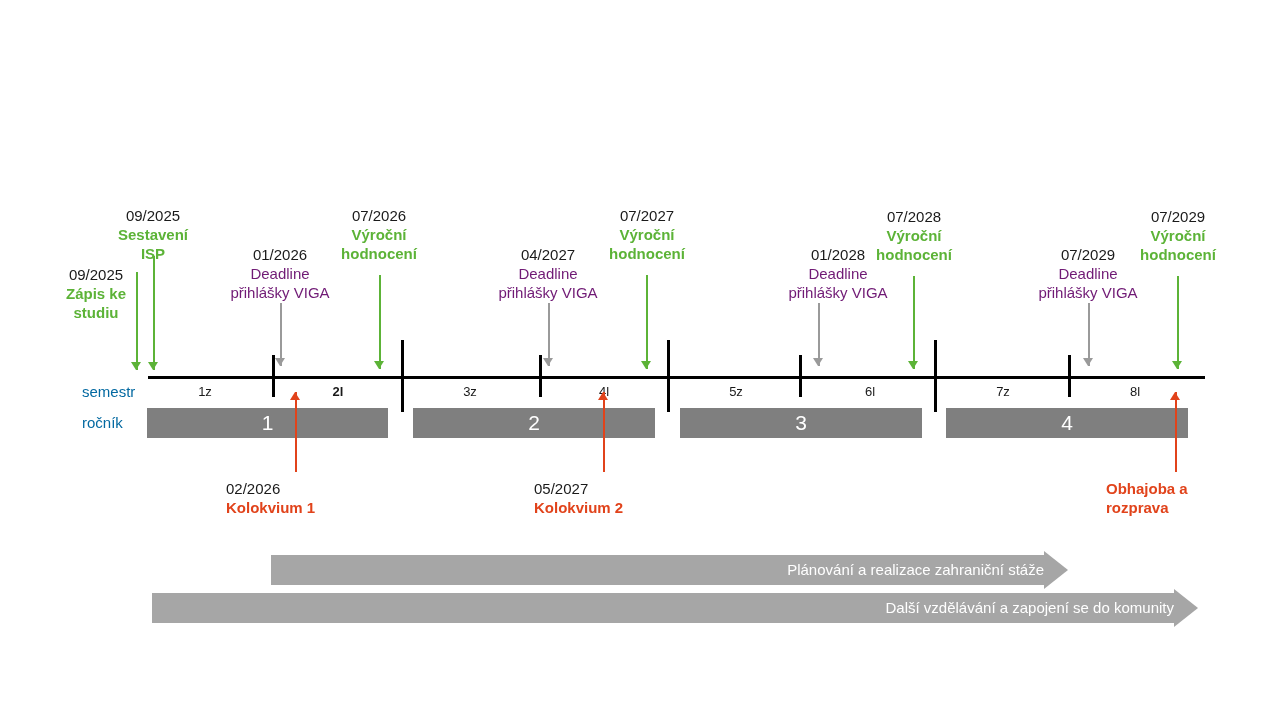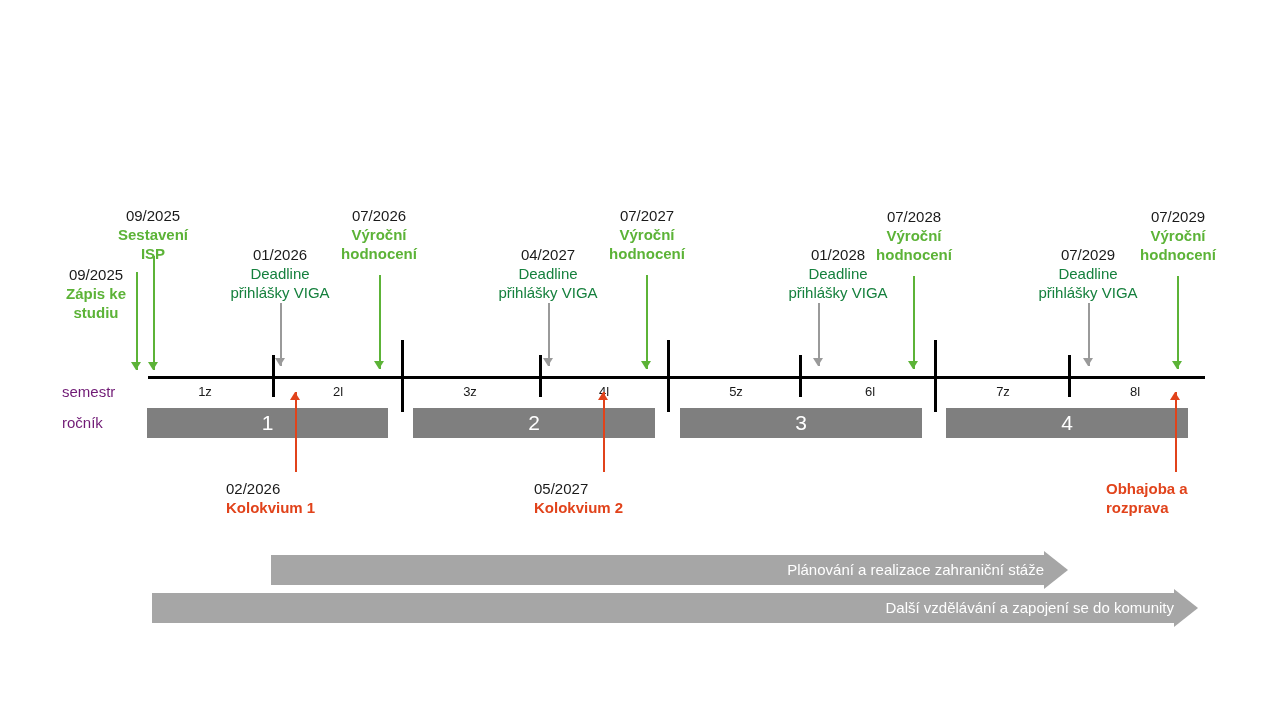--- a/index.html
+++ b/index.html
@@ -34,21 +34,21 @@
     color: #1a1a1a;
     font-weight: 400;
     display: block;
   }
   .ms .title {
     font-size: 15px;
     font-weight: bold;
     display: block;
   }
   .ms.green .title { color: #5CB337; }
-  .ms.grey  .title { color: #15803d; font-weight: 400; text-align: center; }
+  .ms.grey  .title { color: #701a75; font-weight: 400; text-align: center; }
   .ms.grey  .date  { color: #1a1a1a; }
 
   
   .msb {
     position: absolute;
     line-height: 1.28;
     white-space: nowrap;
   }
   .msb .date {
     font-size: 15px;
@@ -113,22 +113,23 @@
     font-size: 13px;
     color: #1a1a1a;
     text-align: center;
     white-space: nowrap;
   }
 
   
   .row-caption {
     position: absolute;
     font-size: 15px;
-    color: #701a75;
-    white-space: nowrap;
+    color: #0369a1;
+    white-space: nowrap;
+    margin-left: 20px;
   }
 
   
   .year-bar {
     position: absolute;
     background: #7F7F7F;
     color: #ffffff;
     font-size: 21px;
     display: flex;
     align-items: center;
@@ -291,21 +292,21 @@
   <div class="tick" style="left:401px; top:340px; height:72px;"></div>
   <div class="tick" style="left:667px; top:340px; height:72px;"></div>
   <div class="tick" style="left:934px; top:340px; height:72px;"></div>
 
   <div class="tick" style="left:272px; top:355px; height:42px;"></div>
   <div class="tick" style="left:539px; top:355px; height:42px;"></div>
   <div class="tick" style="left:799px; top:355px; height:42px;"></div>
   <div class="tick" style="left:1068px; top:355px; height:42px;"></div>
 
   <div class="sem-label" style="left:175px; top:384px; width:60px;">1z</div>
-  <div class="sem-label" style="left:308px; top:384px; width:60px;">2l</div>
+  <div class="sem-label" style="left:308px; top:384px; width:60px;font-weight:bold;">2l</div>
   <div class="sem-label" style="left:440px; top:384px; width:60px;">3z</div>
   <div class="sem-label" style="left:574px; top:384px; width:60px;">4l</div>
   <div class="sem-label" style="left:706px; top:384px; width:60px;">5z</div>
   <div class="sem-label" style="left:840px; top:384px; width:60px;">6l</div>
   <div class="sem-label" style="left:973px; top:384px; width:60px;">7z</div>
   <div class="sem-label" style="left:1105px; top:384px; width:60px;">8l</div>
 
   <div class="row-caption" style="left:62px; top:383px;">semestr</div>
   <div class="row-caption" style="left:62px; top:414px;">ročník</div>
 

